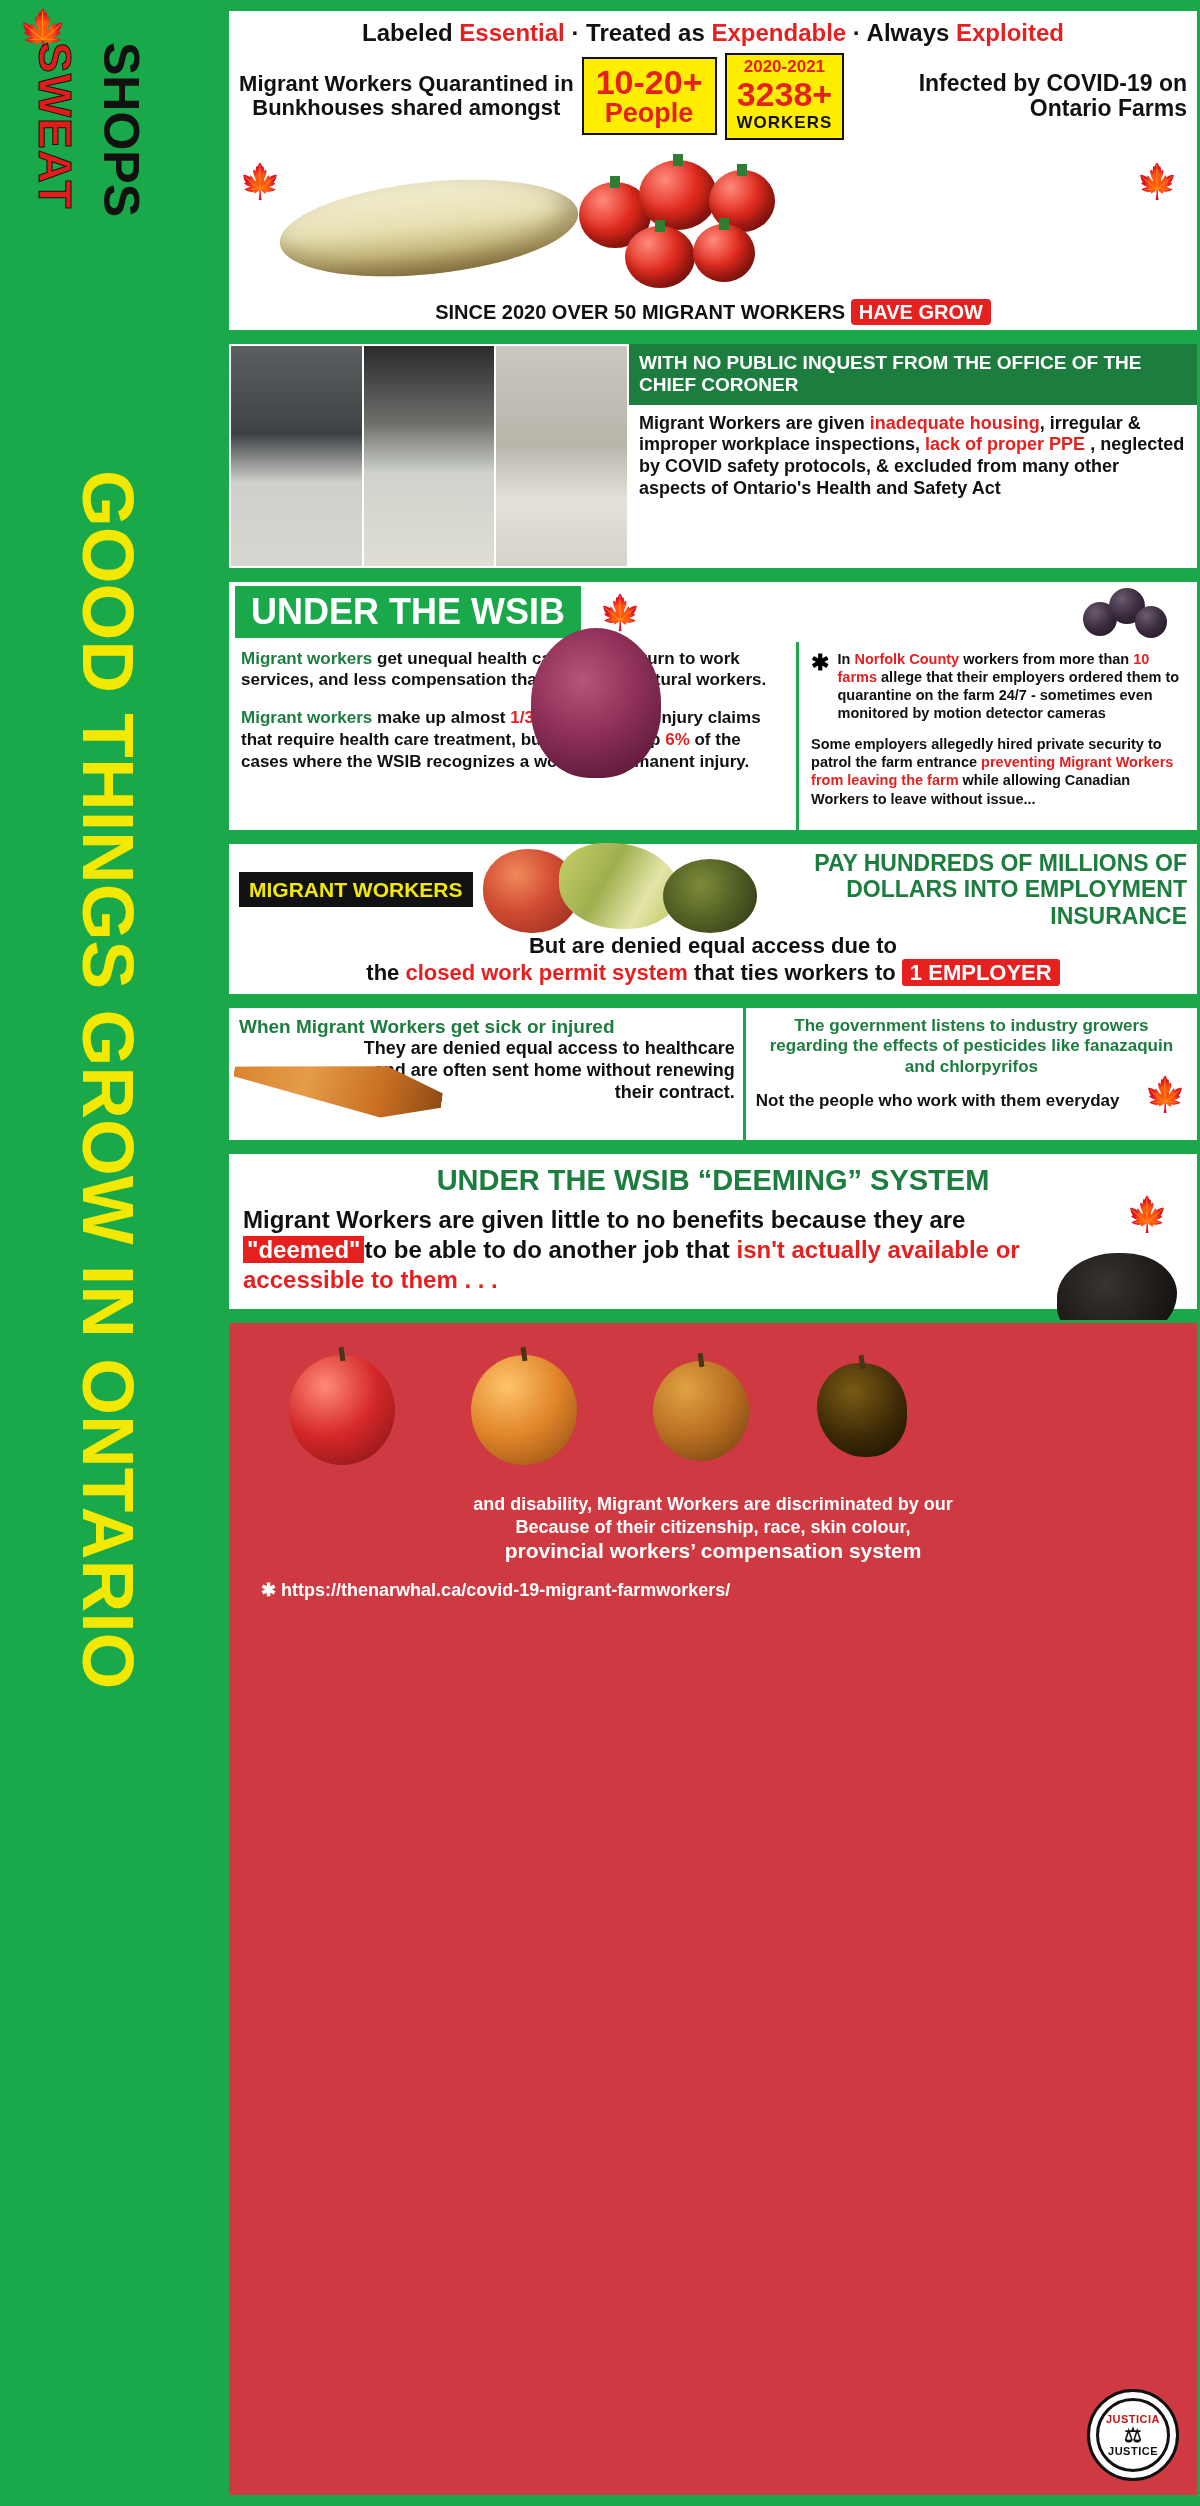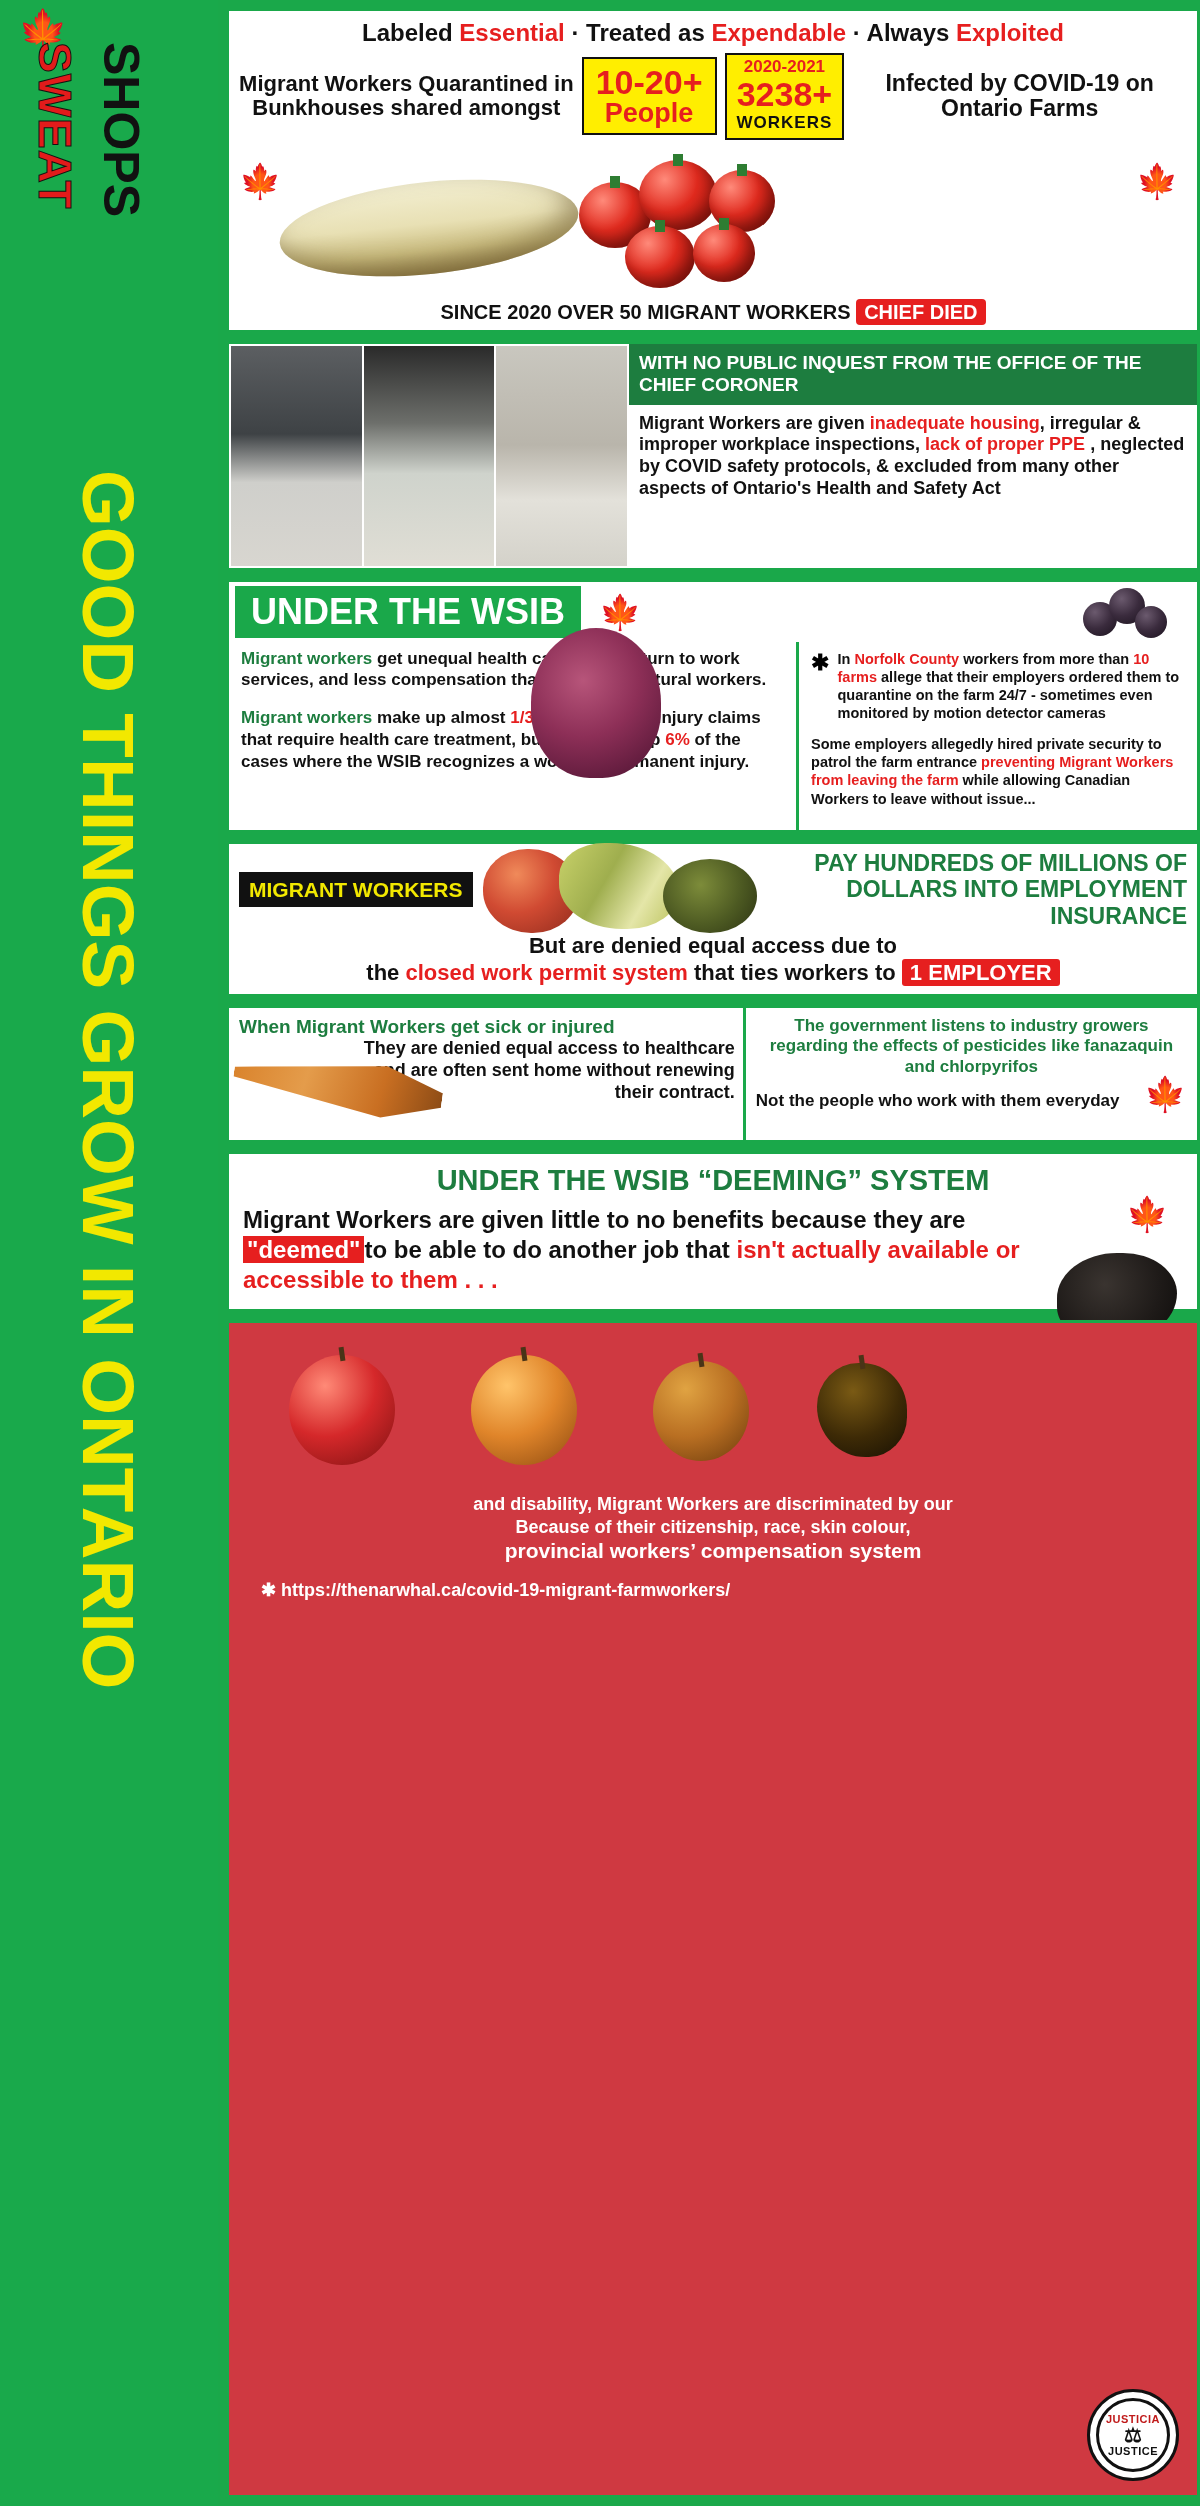--- a/index.html
+++ b/index.html
@@ -111,21 +111,21 @@
   }
   .yellow-box .sub {
     font-size: 27px; font-weight: bold; color: #e61f1f; line-height: 1.02;
   }
   .yellow-box2 { background: #ffee00; border: 2px solid #111; text-align:center; padding: 2px 10px 5px; }
   .yellow-box2 .yr { font-size: 17px; font-weight: bold; color: #e61f1f; background:#ffee00; }
   .yellow-box2 .num { font-size: 34px; font-weight: bold; color: #e61f1f; line-height: 1.05; }
   .yellow-box2 .sub { font-size: 17px; font-weight: bold; color: #111; letter-spacing: 1px; }
   .infected {
     font-size: 23px; font-weight: bold; color: #111; line-height: 1.12;
-    text-align: center;
+    text-align: right;
   }
   .photo-row { position: relative; height: 155px; margin-top: 2px; }
   .since-line {
     text-align: center;
     font-size: 20px; font-weight: bold; color: #111;
     margin-top: 4px;
   }
   .have-died {
     background: #e61f1f; color: #fff; padding: 2px 8px; border-radius: 4px;
     font-weight: bold;
@@ -345,21 +345,21 @@
           <div class="tomato" style="left:70px; top:8px; width:78px; height:70px;"></div>
           <div class="tomato" style="left:140px; top:18px; width:66px; height:62px;"></div>
           <div class="tomato" style="left:56px; top:74px; width:70px; height:62px;"></div>
           <div class="tomato" style="left:124px; top:72px; width:62px; height:58px;"></div>
         </div>
         <div class="veg" style="left:0px; top:22px;"><span class="leaf">🍁</span></div>
         <div class="veg" style="right:8px; top:22px;"><span class="leaf">🍁</span></div>
       </div>
       <div class="since-line">
         <span>SINCE 2020 OVER 50 MIGRANT WORKERS</span>
-        <span class="have-died">CHIEF DIED</span>
+        <span class="have-died">HAVE GROW</span>
       </div>
     </div>
 
     <div class="sec2 card">
       <div class="photos">
         <div>
             <div class="ph bunk1"></div>
           </div>
         <div>
             <div class="ph bunk2"></div>

